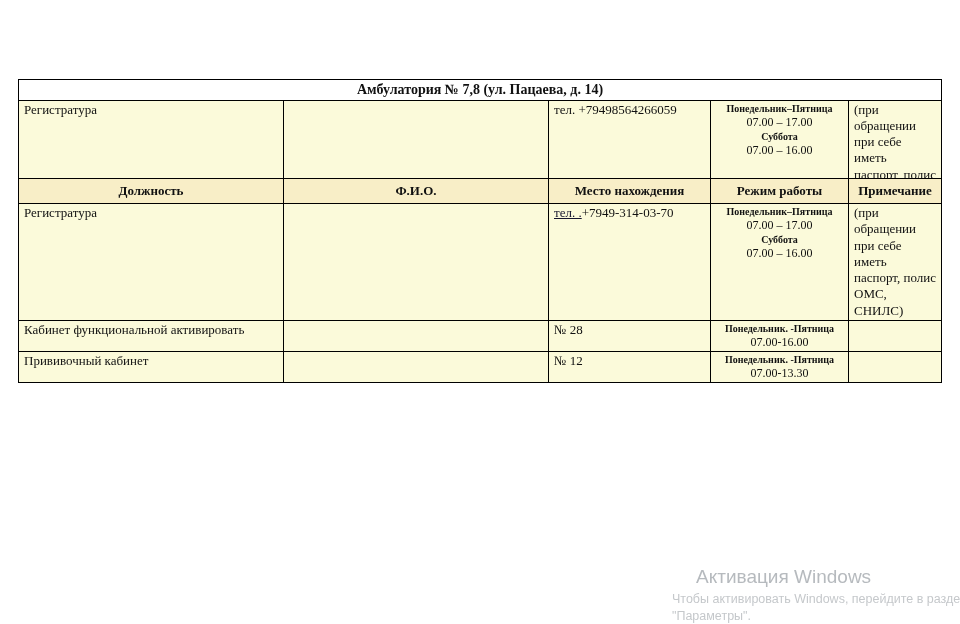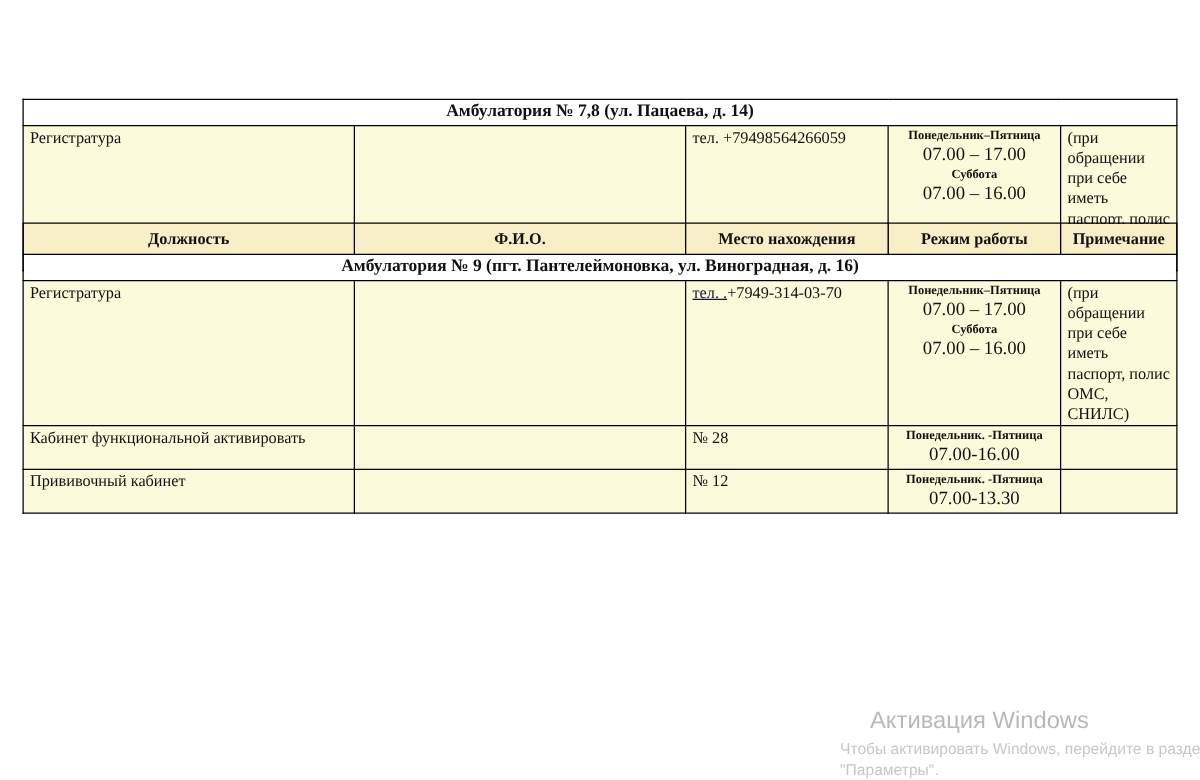--- a/index.html
+++ b/index.html
@@ -53,21 +53,21 @@
     text-align: center;
     padding-top: 2px;
     margin-top: 23px;
   }
   .day {
     font-weight: bold;
     font-size: 10px;
     line-height: 1.3;
   }
   .time {
-    font-size: 15px;
+    font-size: 12px;
     line-height: 1.25;
   }
   td.c-note {
     font-size: 11px;
     line-height: 1.22;
     padding: 1px 3px;
   }
   .phone-link {
     text-decoration: underline;
     color: #15152e;
@@ -142,23 +142,20 @@
       <col style="width:93px">
   </colgroup>
   <tbody>
     <tr class="head-row" style="height:25px;padding-left:47px;">
       <th>Должность</th>
       <th>Ф.И.О.</th>
       <th>Место нахождения</th>
       <th>Режим работы</th>
       <th>Примечание</th>
     </tr>
-    <tr class="title-row" style="height:19px;">
-      <td colspan="5">Амбулатория № 9 (пгт. Пантелеймоновка, ул. Виноградная, д. 16)</td>
-    </tr>
 
     <tr style="height:52px;">
       <td class="cell">Регистратура</td>
       <td class="cell"></td>
       <td class="cell"><span class="phone-link">тел. .</span><span>+7949-314-03-70</span></td>
       <td class="cell c-sched">
         <div class="day">Понедельник–Пятница</div>
         <div class="time">07.00 – 17.00</div>
         <div class="day">Суббота</div>
         <div class="time">07.00 – 16.00</div>

